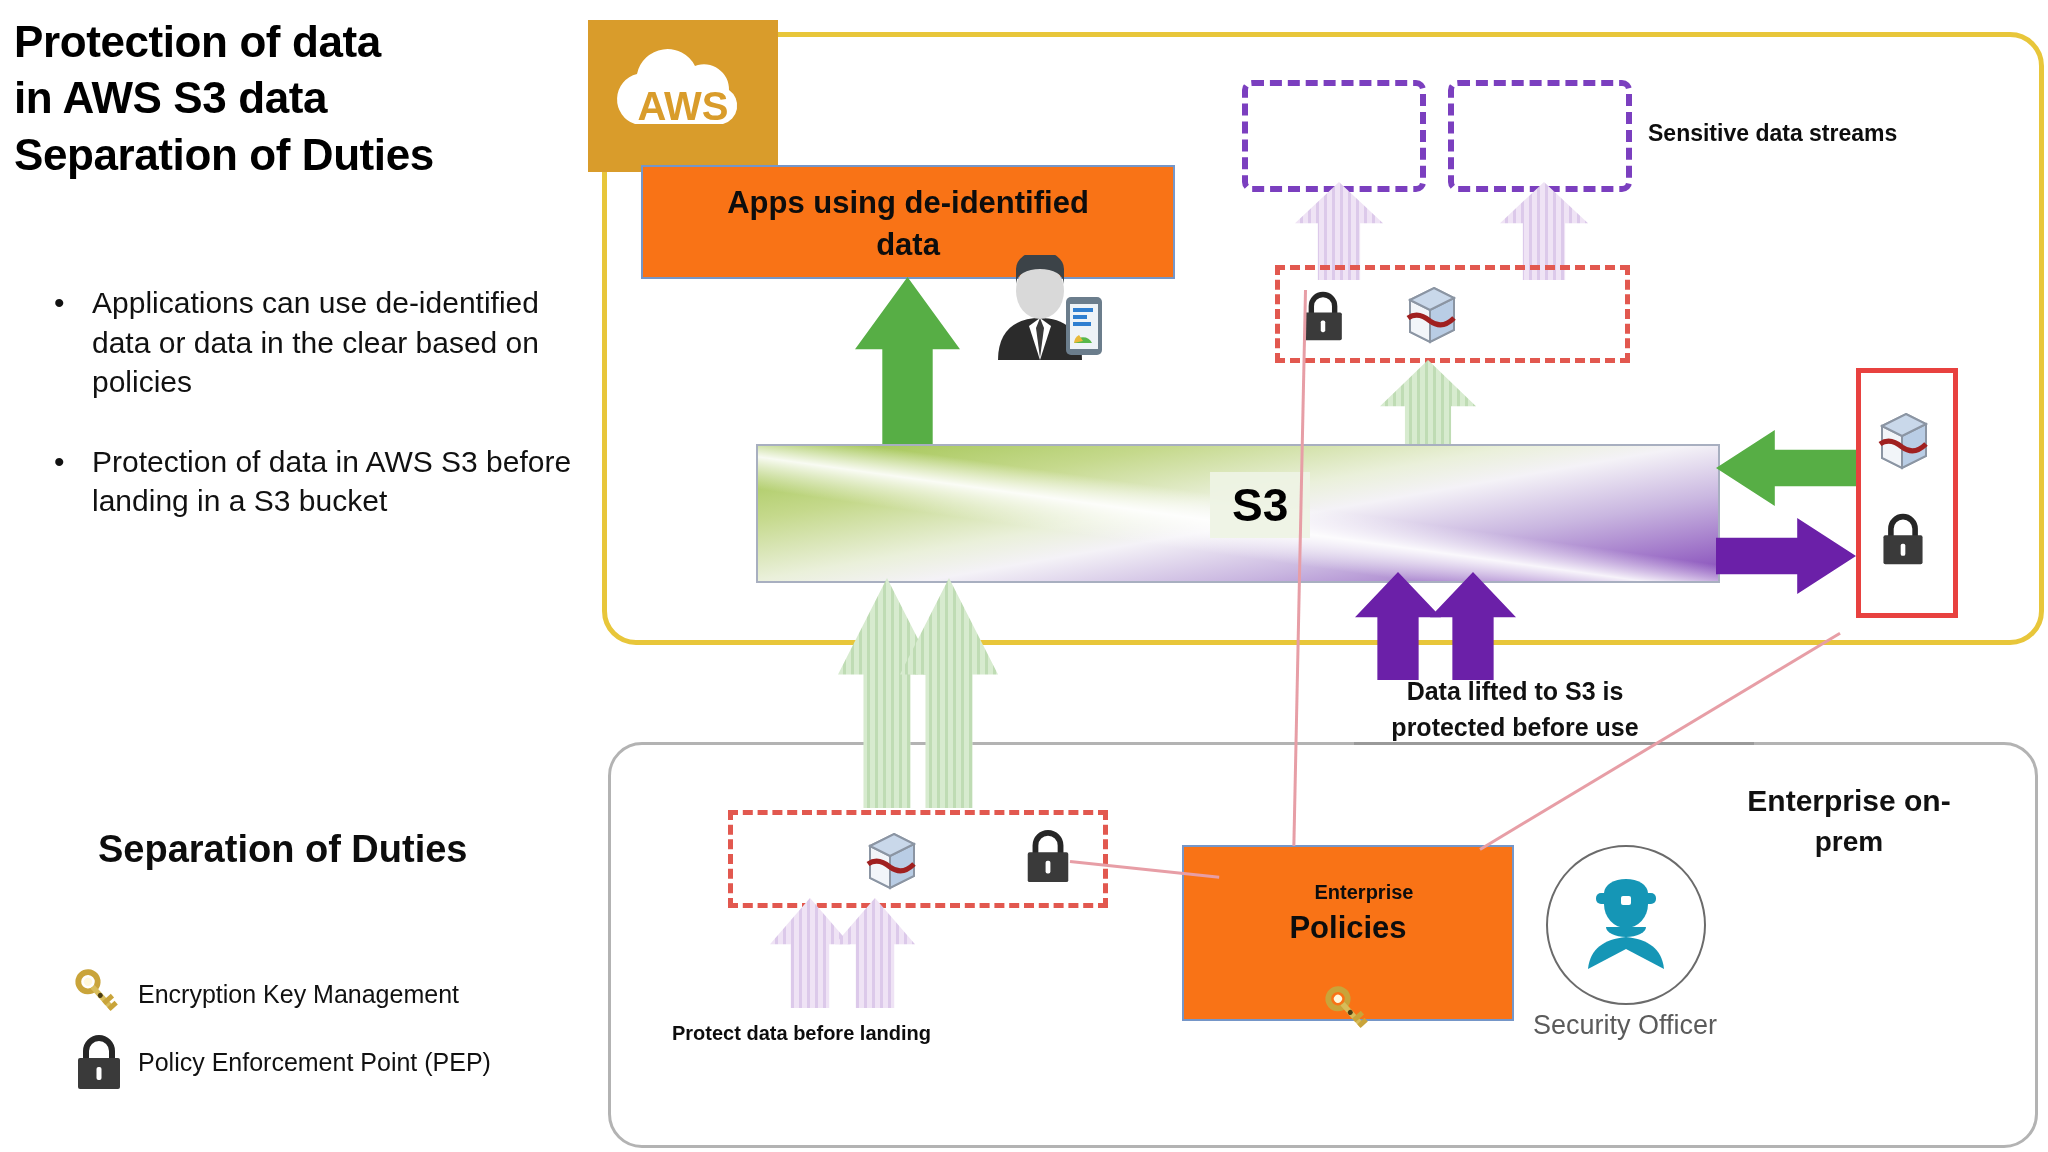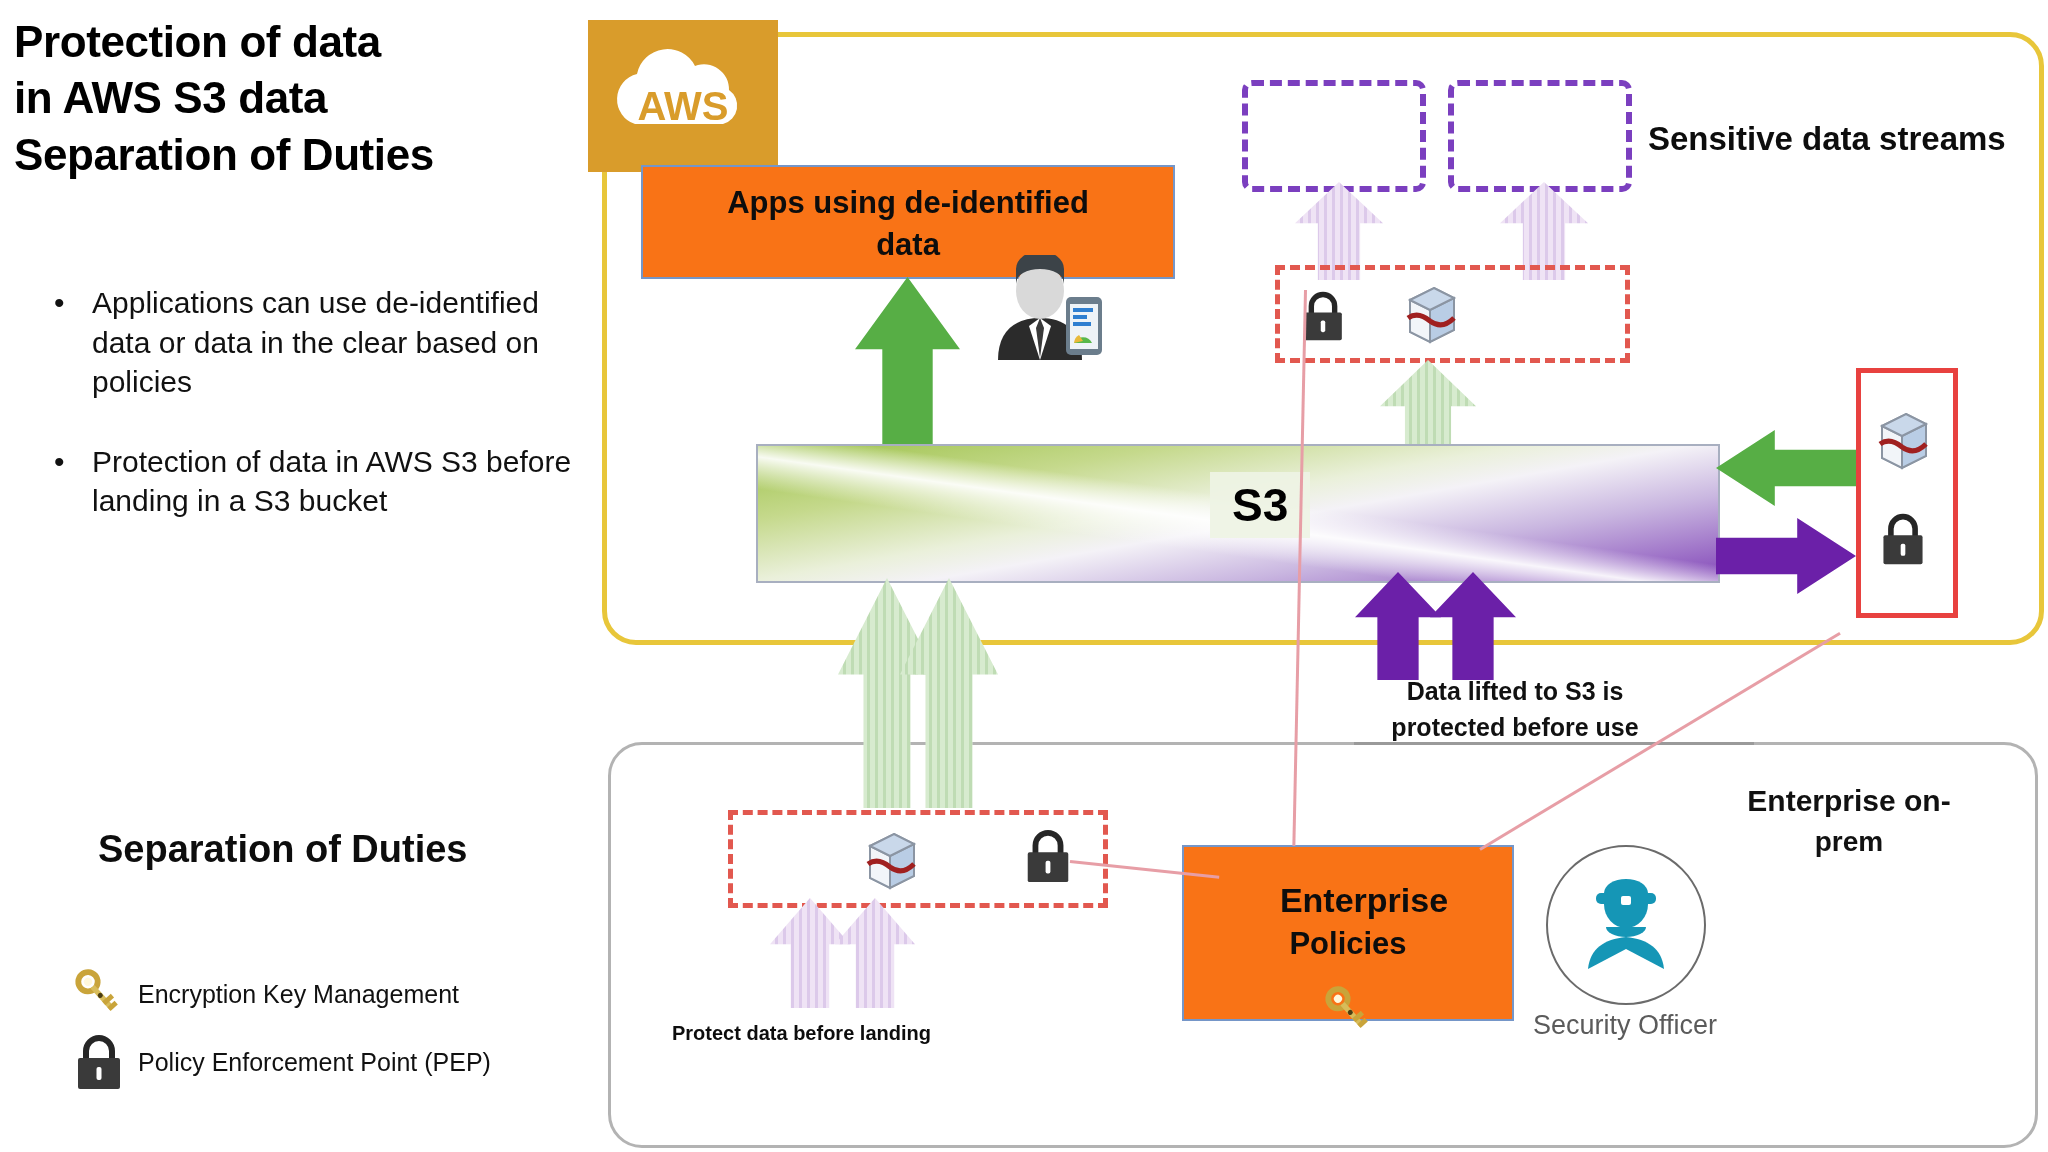--- a/index.html
+++ b/index.html
@@ -135,21 +135,21 @@
 </div>
 
 <div class="abs ar-up ar-green" style="left:855px;top:277px;width:105px;height:172px;"></div>
 
 <div class="abs purple-dash" style="left:1242px;top:80px;width:172px;height:100px;"></div>
 <div class="abs purple-dash" style="left:1448px;top:80px;width:172px;height:100px;"></div>
 
 <div class="abs ar-up ar-ltpurple" style="left:1295px;top:182px;width:88px;height:98px;"></div>
 <div class="abs ar-up ar-ltpurple" style="left:1500px;top:182px;width:88px;height:98px;"></div>
 
-<div class="abs" style="left:1648px;top:120px;font-size:33px;font-weight:bold;color:#0d0d0d;">Sensitive data streams</div>
+<div class="abs" style="left:1648px;top:120px;font-size:23px;font-weight:bold;color:#0d0d0d;">Sensitive data streams</div>
 
 <div class="abs red-dash" style="left:1275px;top:265px;width:345px;height:88px;"></div>
 <div class="abs" style="left:1297px;top:288px;width:52px;height:56px;">
   <svg width="52" height="56" viewBox="0 0 58 62">
     <path d="M16 28 V20 a13 13 0 0 1 26 0 v8" fill="none" stroke="#262626" stroke-width="6"></path>
     <rect x="8" y="27" width="42" height="31" rx="2" fill="#3a3a3a"></rect>
     <rect x="26.5" y="36" width="5" height="13" rx="2" fill="#ffffff"></rect>
   </svg>
 </div>
 <div class="abs" style="left:1400px;top:282px;width:62px;height:66px;">
@@ -226,21 +226,21 @@
 </div>
 
 <div class="abs" style="left:1354px;top:742px;width:400px;height:3px;background:#9a9a9a;"></div>
 
 <div class="abs" style="left:1736px;top:740px;width:226px;text-align:center;margin-top:40px;">
   <div style="font-size:30px;font-weight:bold;line-height:1.4;">Enterprise on-</div>
   <div style="font-size:28px;font-weight:bold;line-height:1.4;">prem</div>
 </div>
 
 <div class="abs blue-box" style="left:1182px;top:845px;width:328px;height:172px;">
-  <div class="boxlabel" style="font-size:34px;padding-top:34px;margin-left:32px;">Enterprise</div>
+  <div class="boxlabel" style="font-size:20px;padding-top:34px;margin-left:32px;">Enterprise</div>
   <div class="boxlabel" style="font-size:31px;padding-top:6px;">Policies</div>
 </div>
 <div class="abs" style="left:1318px;top:980px;width:62px;height:62px;">
   <svg width="62" height="62" viewBox="0 0 64 64">
     <g transform="rotate(-42 32 32)">
       <circle cx="32" cy="15" r="10" fill="none" stroke="#C9A43A" stroke-width="6"></circle>
       <circle cx="32" cy="15" r="4.2" fill="#fff8dc"></circle>
       <rect x="29.2" y="22" width="5.6" height="30" fill="#D8BC5A"></rect>
       <rect x="29.2" y="40" width="12" height="5" fill="#C9A43A"></rect>
       <rect x="29.2" y="48" width="10" height="5" fill="#C9A43A"></rect>

